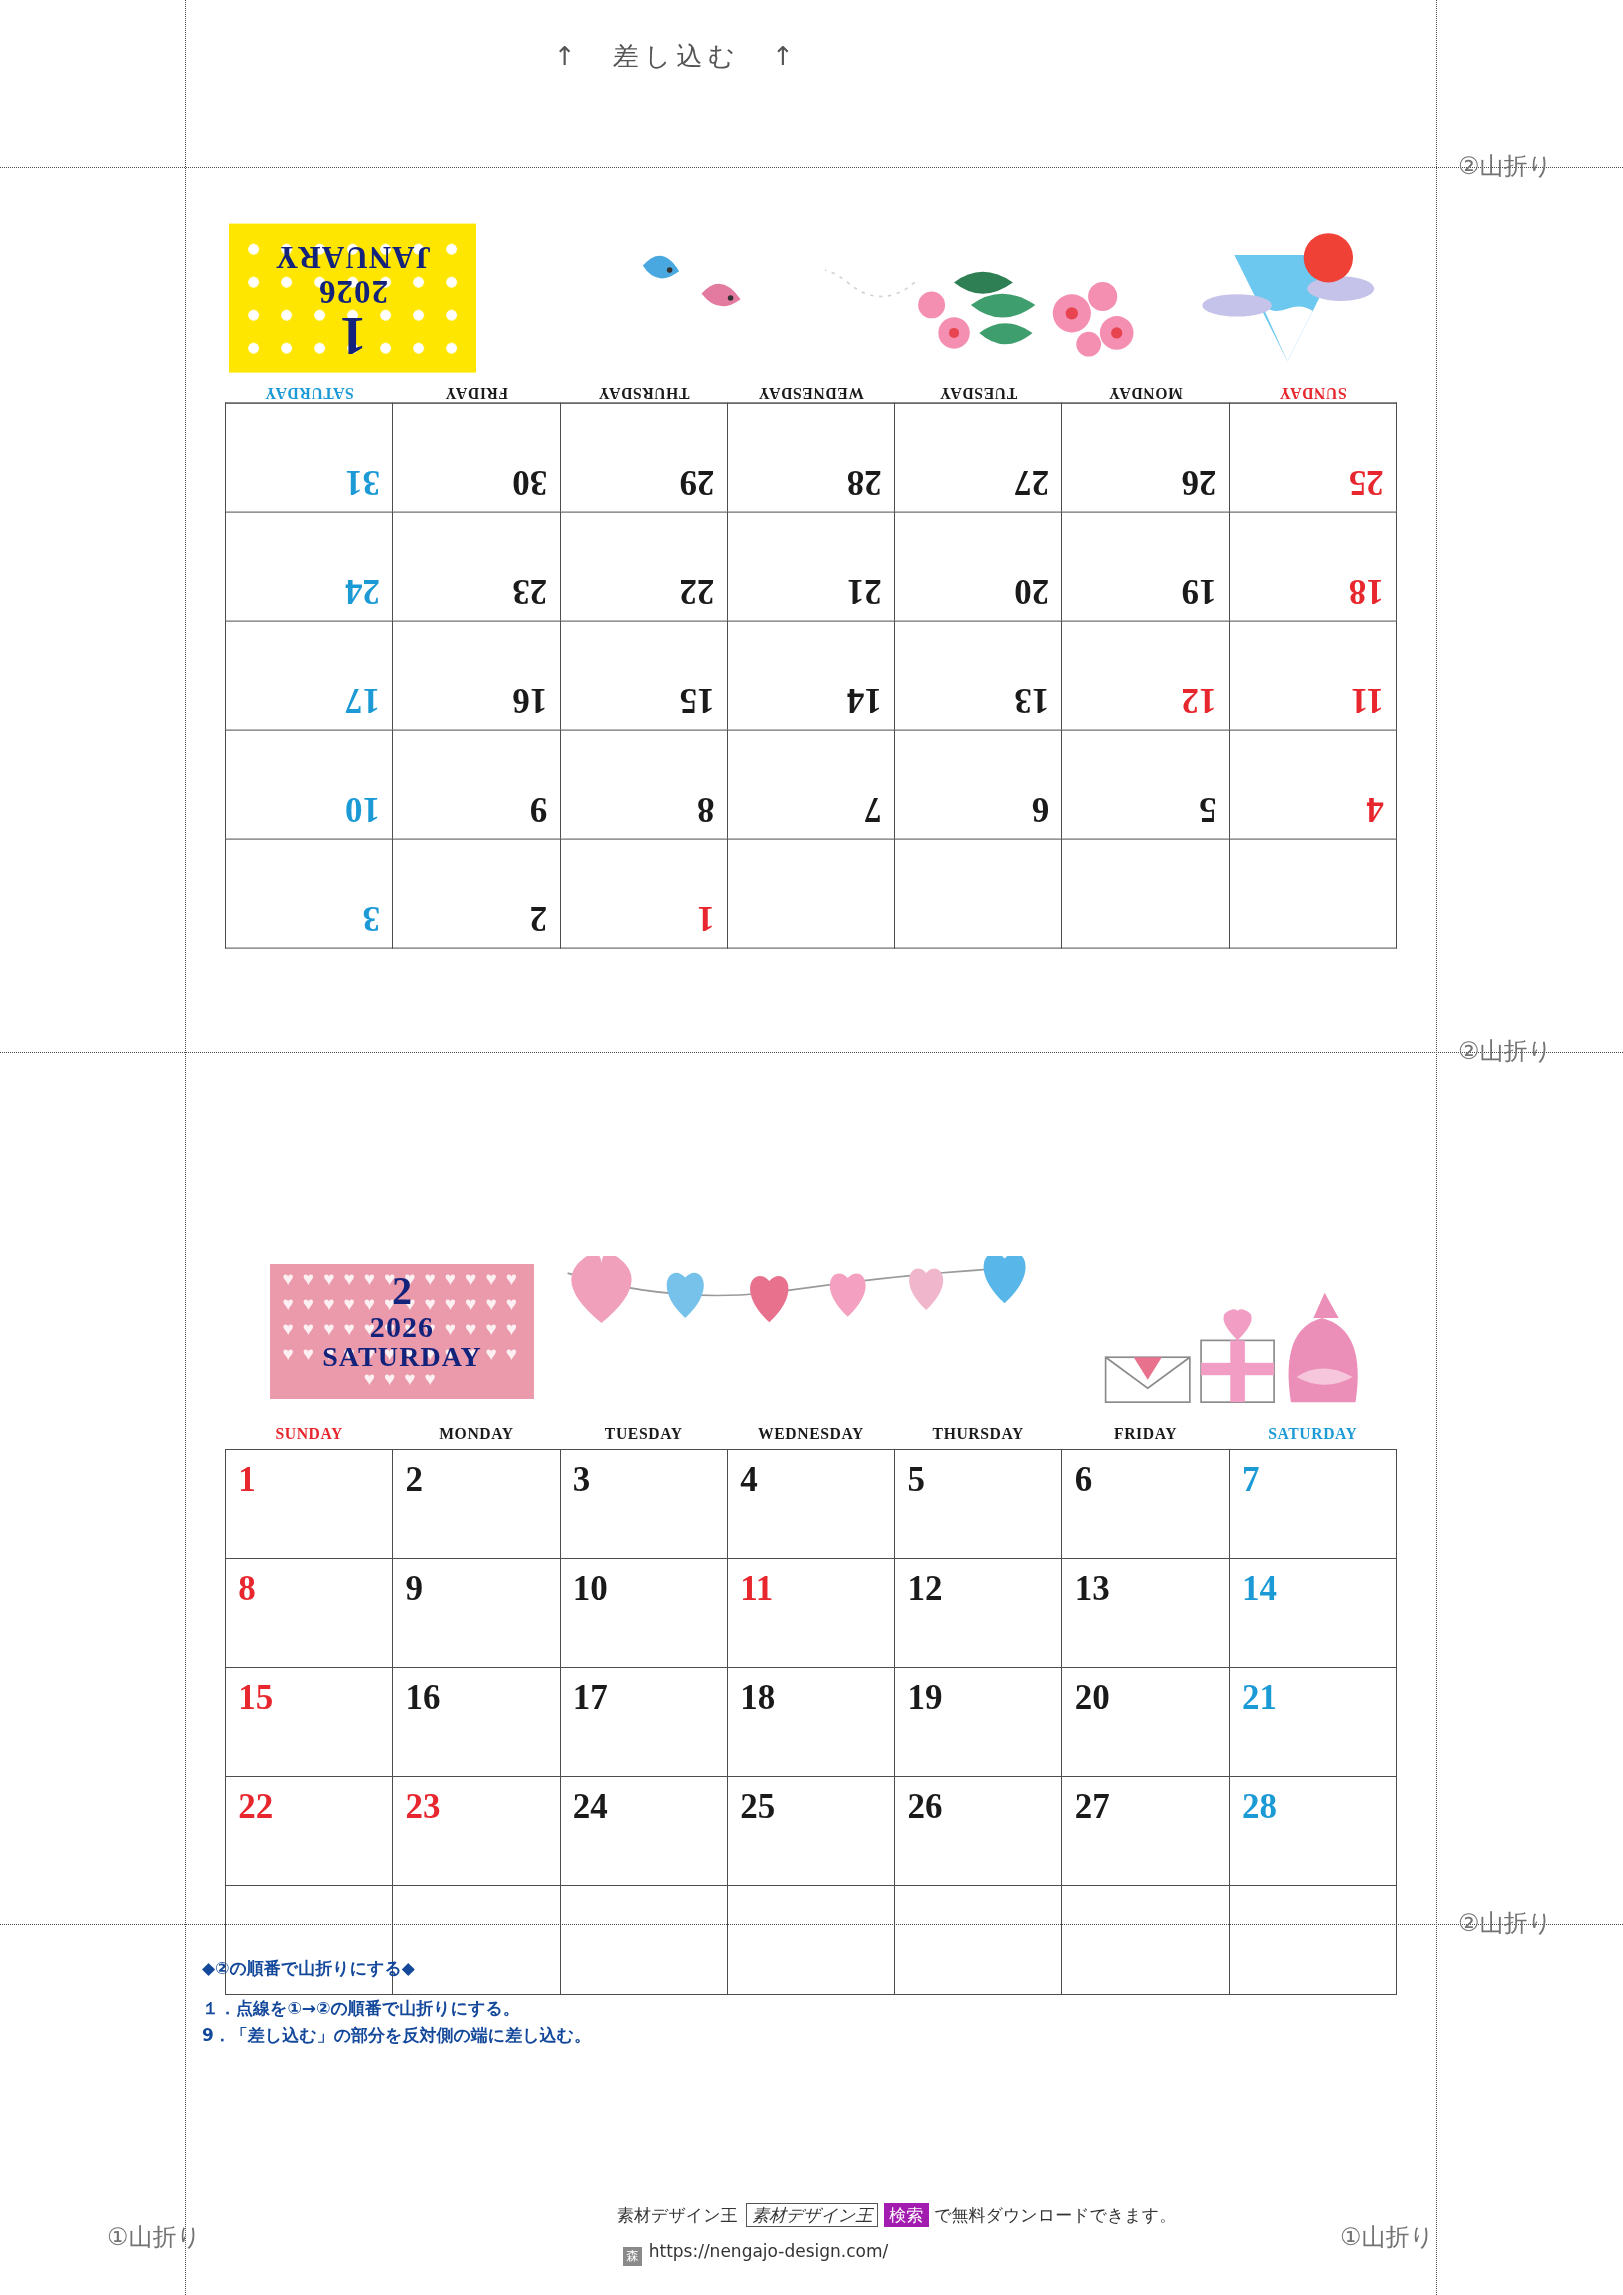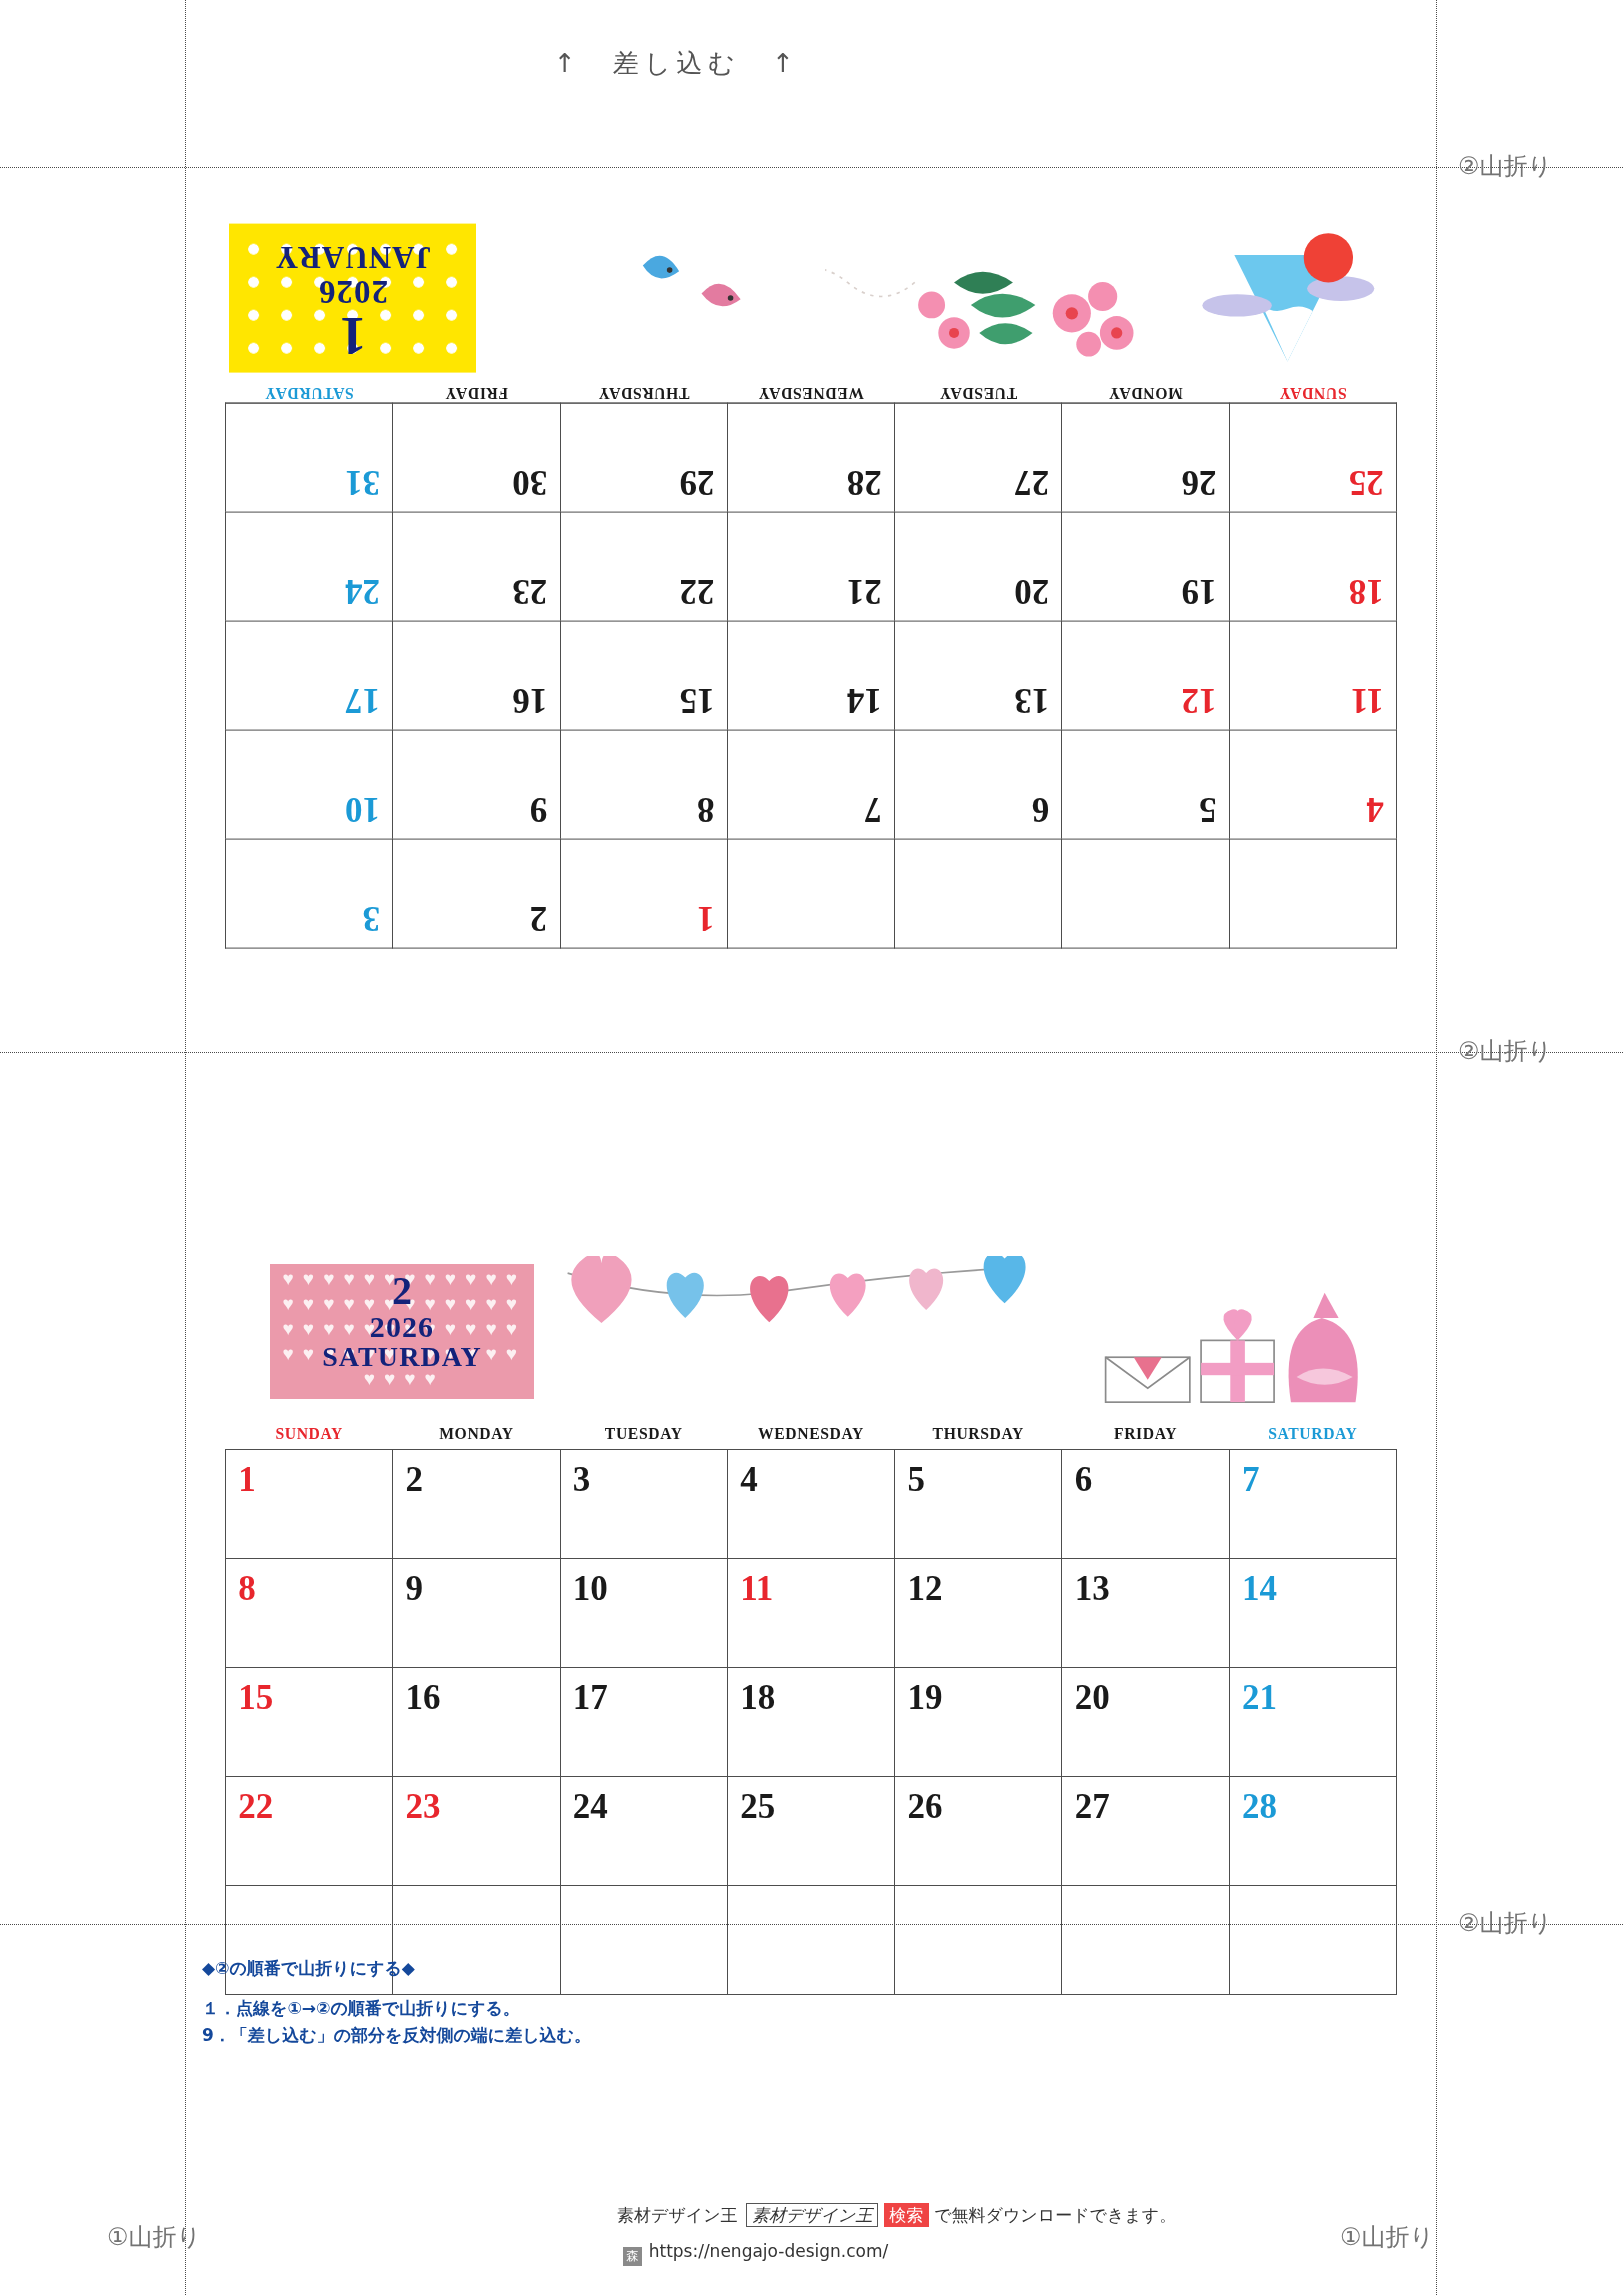--- a/index.html
+++ b/index.html
@@ -38,21 +38,21 @@
     font-family: "DejaVu Sans", sans-serif;
     font-size: 24px;
     color: #737373;
     white-space: nowrap;
   }
 
   
   .insert-label {
     position: absolute;
     left: 0;
-    top: 46px;
+    top: 39px;
     width: 1353px;
     text-align: center;
     font-family: "DejaVu Sans", sans-serif;
     font-size: 26px;
     letter-spacing: 5.6px;
     color: #555;
   }
 
   
   .cal {
@@ -204,21 +204,21 @@
     color: #333;
     white-space: nowrap;
   }
   .credit .boxed {
     border: 1.1px solid #555;
     padding: 1.1px 4.5px;
     margin: 0 3.4px;
     font-style: italic;
   }
   .credit .search-btn {
-    background: #ef4444;
+    background: #a21caf;
     color: #fff;
     border: none;
     padding: 1.7px 5.6px;
     margin-left: 2.2px;
   }
   .credit-url {
     position: absolute;
     left: 623px;
     top: 2241px;
     font-family: "DejaVu Sans", sans-serif;

